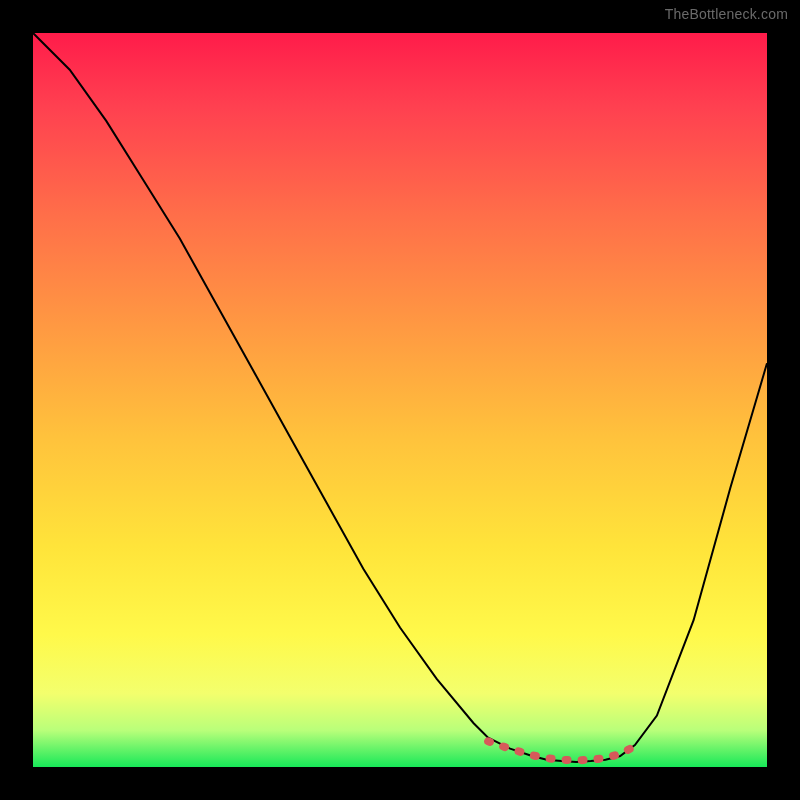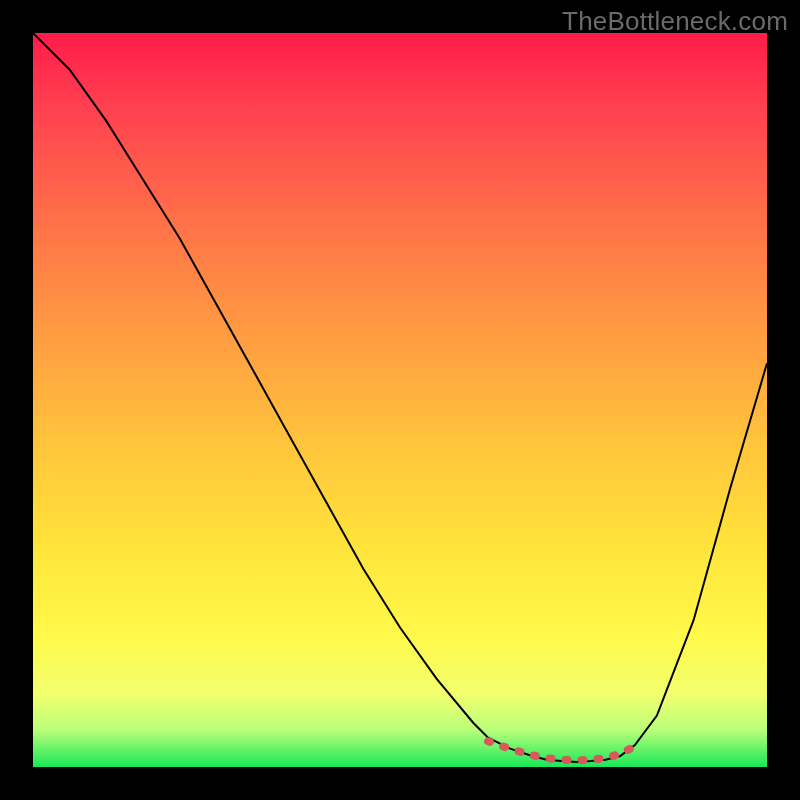--- a/index.html
+++ b/index.html
@@ -9,21 +9,21 @@
     background: #000;
     position: relative;
     font-family: Arial, sans-serif;
     overflow: hidden;
   }
   .watermark {
     position: absolute;
     top: 6px;
     right: 12px;
     color: #6a6a6a;
-    font-size: 26px;
+    font-size: 14px;
     font-weight: 500;
     z-index: 10;
     letter-spacing: 0.2px;
   }
   .plot-area {
     position: absolute;
     left: 33px;
     top: 33px;
     width: 734px;
     height: 734px;

